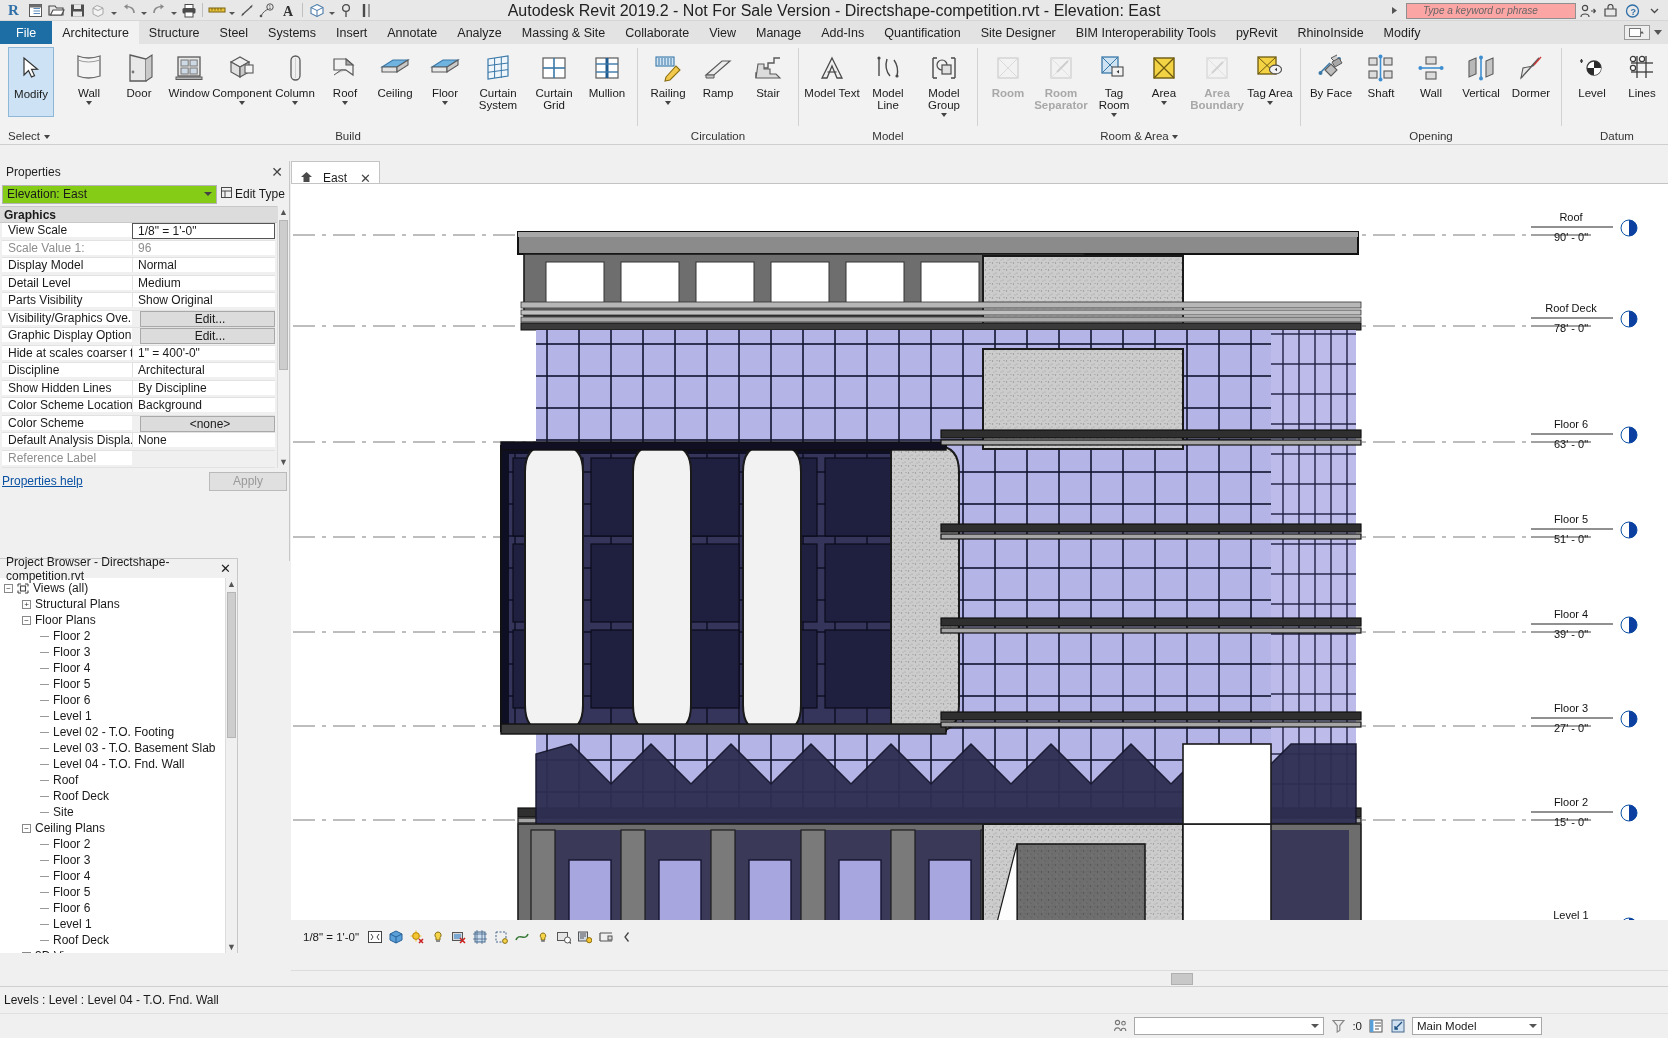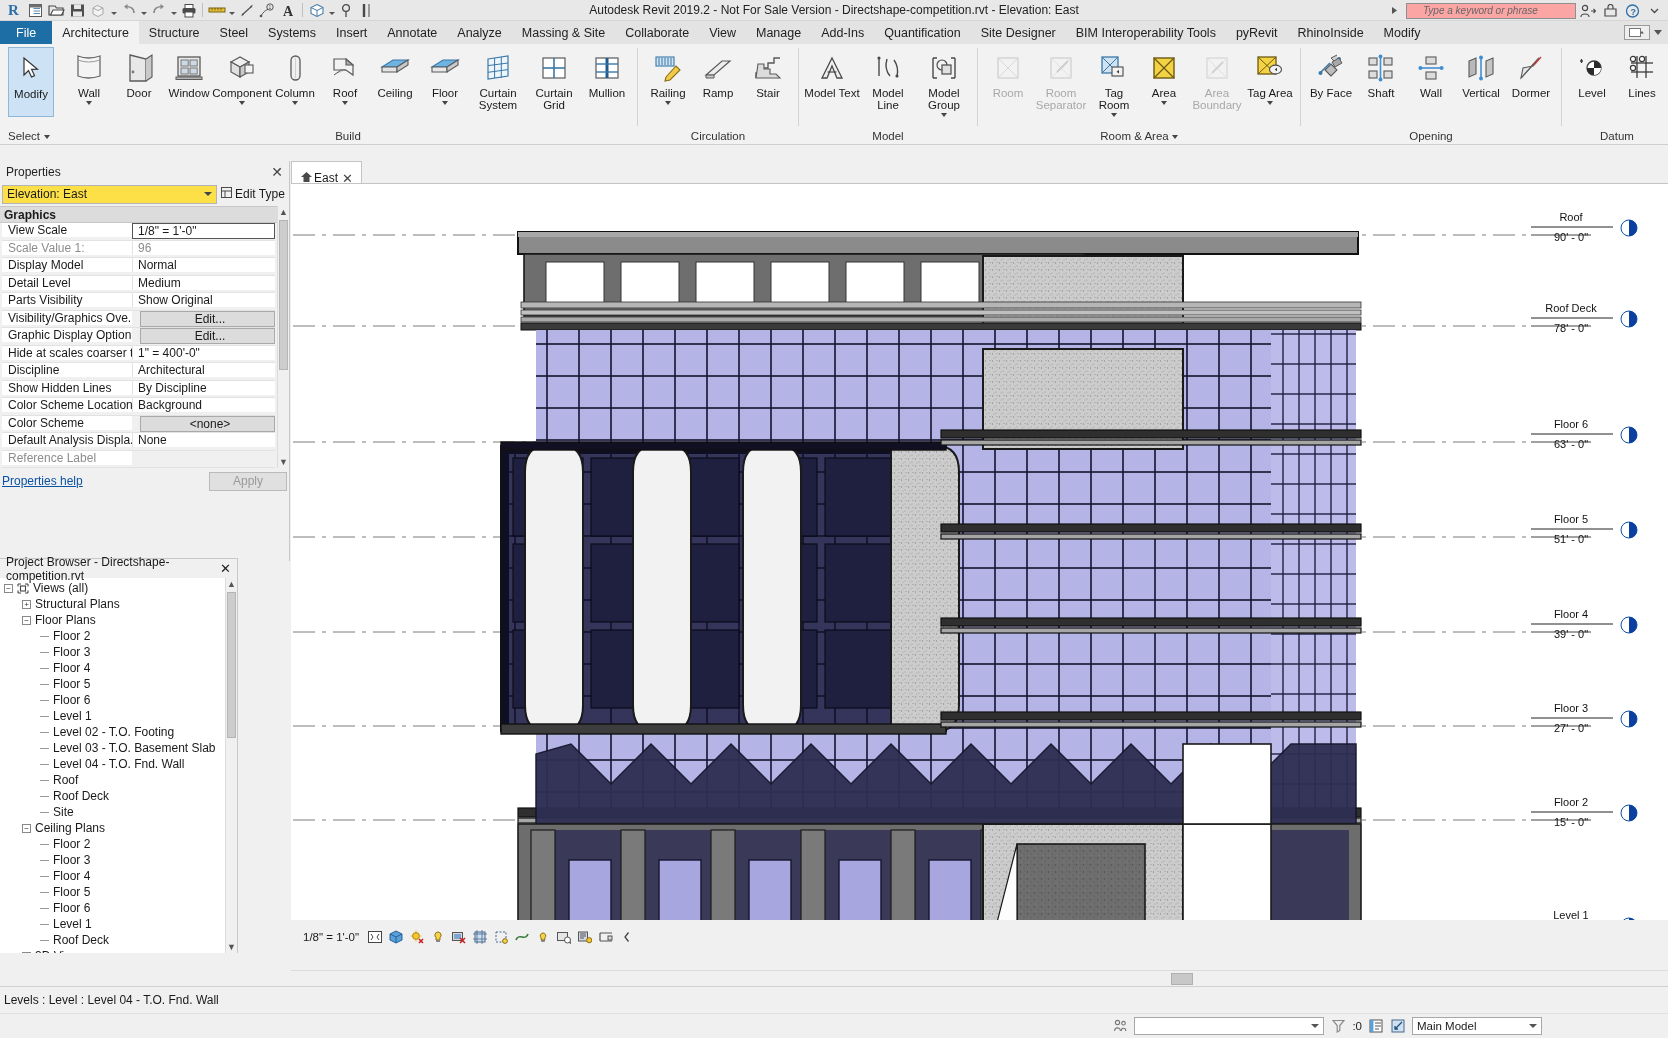--- a/index.html
+++ b/index.html
@@ -24,21 +24,21 @@
   .qbtn {
     width: 21px; height: 20px; display: flex; align-items: center; justify-content: center;
     cursor: default;
   }
   .qbtn svg { display: block; }
   .qsep { width: 1px; height: 14px; background: #c0c0c0; margin: 0 3px; }
   .qcaret { width: 9px; height: 20px; display:flex; align-items:flex-end; justify-content:center; padding-bottom:5px;}
   .qcaret i { border-left:3px solid transparent; border-right:3px solid transparent; border-top:3px solid #555; display:block;}
   .title-text {
     position: absolute; left: 0; right: 0; top: 0; height: 21px; line-height: 21px;
-    text-align: center; font-size: 12px; color: #222; pointer-events: none;
+    text-align: center; font-size: 16px; color: #222; pointer-events: none;
   }
   .title-right { position: absolute; right: 4px; top: 0; height: 21px; display: flex; align-items: center; gap: 2px; }
   .searchbox {
     width: 170px; height: 16px; background: #fca5a5; border: 1px solid #8f8f8f;
     font-size: 10px; font-style: italic; color: #666; padding: 0 16px; line-height: 14px;
   }
   .tr-icon { width: 20px; height: 20px; display:flex; align-items:center; justify-content:center; }
 
   
   .ribtabs {
@@ -67,21 +67,21 @@
   .rbtn {
     width: 50px; min-height: 70px; display: flex; flex-direction: column; align-items: center;
     padding-top: 4px; cursor: default; font-size: 11.5px; color: #1a1a1a; text-align: center;
     line-height: 12px;
   }
   .rbtn.wide { width: 56px; }
   .rbtn.sel { background: #cde3f5; border: 1px solid #8fb8d8; }
   .rbtn .ico { height: 34px; display:flex; align-items:center; justify-content:center; }
   .rbtn .lbl { margin-top: 2px; }
   .rbtn .dd { border-left:3.5px solid transparent; border-right:3.5px solid transparent; border-top:4px solid #444; margin-top:2px;}
-  .rbtn.disabled { color: #a8a8a8; }
+  .rbtn.disabled { color: #a8a8a8; font-weight: bold; }
   .rbtn.disabled .ico { opacity: 0.42; }
   .select-panel { width: 58px; }
   .select-label { font-size: 11.5px; display:flex; align-items:center; justify-content:center; gap:4px;}
 
   
   .props {
     position: absolute; left: 0; top: 161px; width: 290px; height: 400px;
     background: #f0f0f0; border-right: 1px solid #c8c8c8;
   }
   .dock-header {
@@ -92,21 +92,21 @@
   .prop-type {
     height: 62px; background: #fff; border: 1px solid #c8c8c8; margin: 0 2px;
     display: flex; align-items: center; padding: 0 6px; position: relative;
   }
   .prop-thumb { width: 50px; height: 48px; border: 1px solid #bdbdbd; background: #fdfdfd;
     display:flex; align-items:center; justify-content:center; }
   .prop-names { margin-left: 12px; line-height: 16px; font-size: 12px; }
   .prop-caret { position: absolute; right: 6px; bottom: 8px;
     border-left:4px solid transparent; border-right:4px solid transparent; border-top:4px solid #444;}
   .type-row { display: flex; align-items: center; height: 20px; margin: 2px 2px 0 2px; }
-  .type-sel { flex: 1; height: 19px; background: #fde047; border: 1px solid #b4b4b4;
+  .type-sel { flex: 1; height: 19px; background: #84cc16; border: 1px solid #b4b4b4;
     display:flex; align-items:center; padding: 0 4px; font-size:12px; }
   .type-sel .cv { margin-left:auto; border-left:4px solid transparent; border-right:4px solid transparent; border-top:4px solid #444;}
   .edit-type { width: 70px; font-size: 12px; display: flex; align-items: center; gap: 3px; padding-left: 4px;}
   .grp-row { background: #dcdcdc; height: 17px; display:flex; align-items:center; font-weight:bold;
     font-size:12px; padding-left:4px; border-top:1px solid #c8c8c8; border-bottom:1px solid #c8c8c8;}
   .ptable { margin: 0 2px; }
   .prow { display: flex; height: 17.5px; align-items: flex-start; border-bottom: 1px solid #e2e2e2; font-size: 12px;}
   .pk { width: 130px; padding-left: 6px; display:flex; align-items:center; background:#fff; overflow:hidden; white-space:nowrap;}
   .pv { flex: 1; padding-left: 5px; display:flex; align-items:center; background:#fff; border-left:1px solid #e2e2e2;}
   .prow.dim .pk, .prow.dim .pv { color: #8d8d8d; }
@@ -132,21 +132,21 @@
   .tbox { width: 9px; height: 9px; border: 1px solid #888; background:#fff; font-size:8px; line-height:7px;
     text-align:center; color:#333; display:inline-block; margin-right: 4px; flex:0 0 auto;}
   .tspace { display:inline-block; flex:0 0 auto; }
   .tdash { width: 9px; height: 1px; background:#999; margin-right:4px; flex:0 0 auto;}
   .pb-scroll { position: absolute; right: 0; top: 19px; width: 12px; bottom: 0; background: #f0f0f0;
      border-left:1px solid #dcdcdc; display:flex; flex-direction:column; align-items:center;}
 
   
   .viewwrap { position: absolute; left: 291px; top: 161px; right: 0; bottom: 85px; background: #f0f0f0; }
   .viewtabs { height: 22px; background: #f0f0f0; display: flex; align-items: stretch; }
-  .vtab { display:flex; align-items:center; gap:1px; padding: 16px 8px; background:#fff;
+  .vtab { display:flex; align-items:center; gap:10px; padding: 16px 8px; background:#fff;
     border:1px solid #c4c4c4; border-bottom:none; font-size:12px; height:22px;}
   .vtab .x { font-size: 13px; color: #444; margin-left: 3px; }
   .canvas { position: absolute; left:0; top: 22px; right: 0; bottom: 33px; background: #fff;
     border-top:1px solid #c4c4c4; overflow: hidden; }
   .vcontrol { position: absolute; left: 0; right: 0; bottom: 0; height: 33px; background: #f0f0f0;
     display: flex; align-items: center; }
   .vc-scale { font-size: 11.5px; padding: 0 8px 0 12px; }
   .vc-icons { display:flex; align-items:center; gap: 5px; }
   .vc-ic { width: 16px; height: 16px; display:flex; align-items:center; justify-content:center;}
   .hscroll { position:absolute; left: 291px; right: 0; bottom: 52px; height: 16px; background:#f0f0f0;

